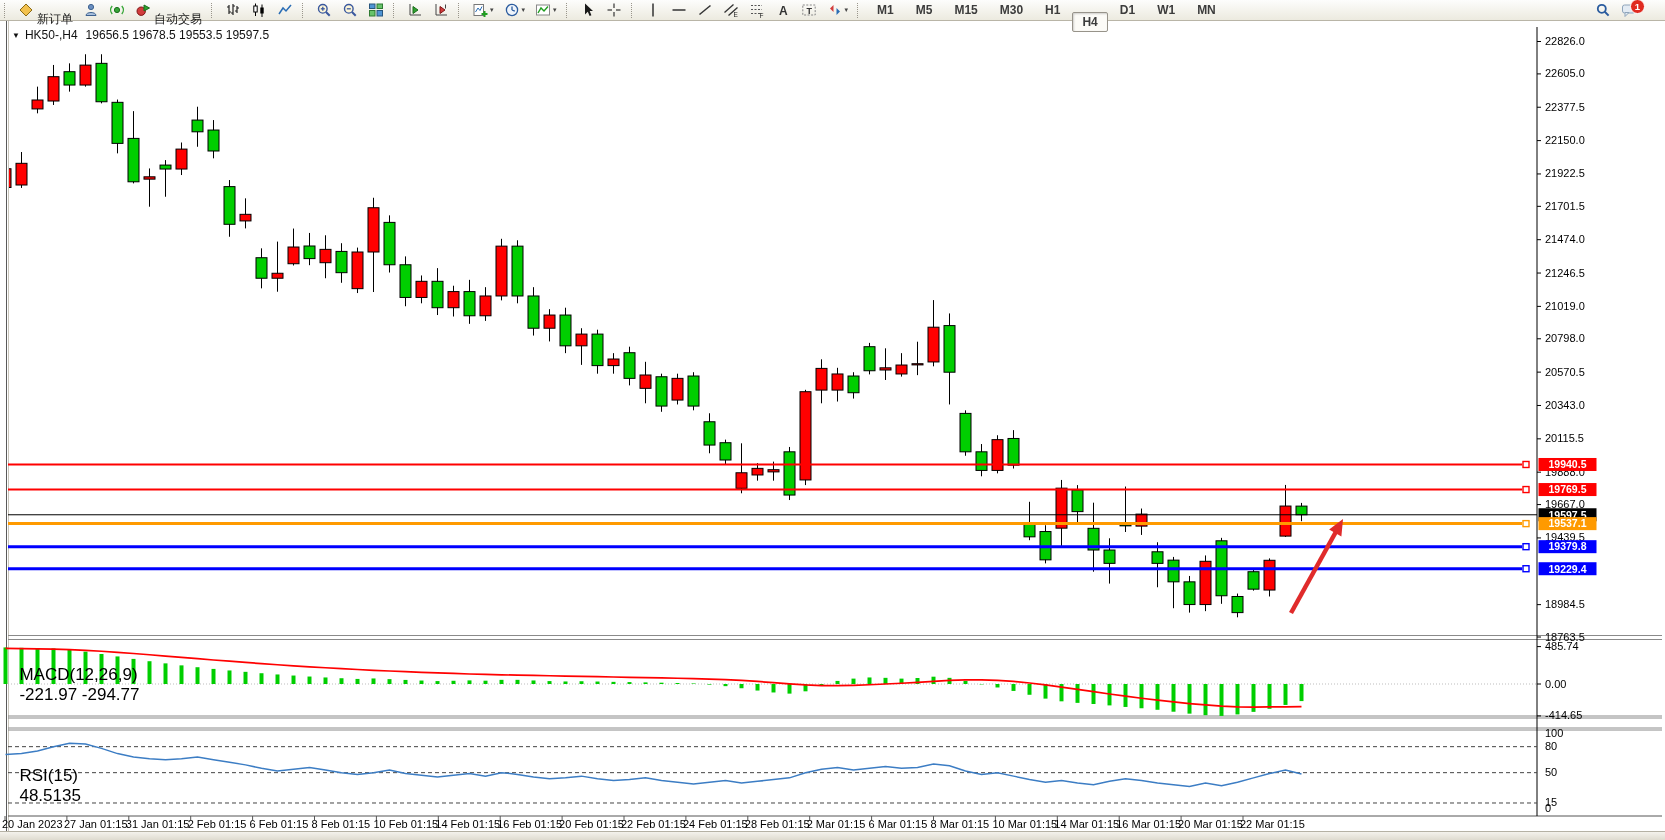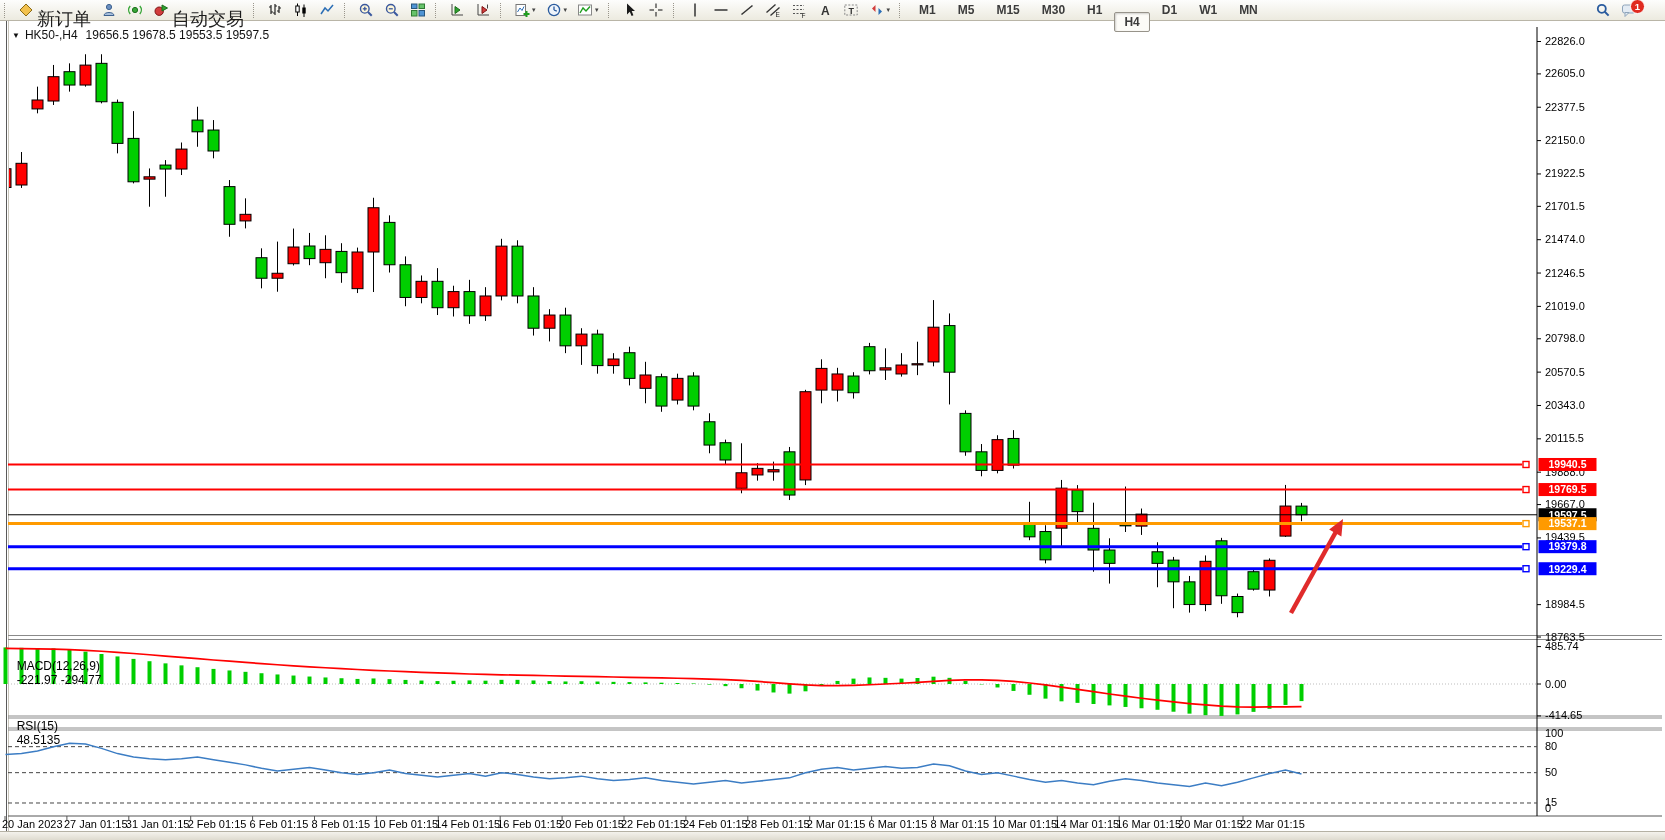--- a/index.html
+++ b/index.html
@@ -4,35 +4,35 @@
 <style>
   html,body{margin:0;padding:0;width:1665px;height:840px;overflow:hidden;background:#fff;
     font-family:"Liberation Sans",sans-serif;-webkit-font-smoothing:antialiased;}
   #toolbar{position:absolute;top:0;left:0;width:1665px;height:20px;
     background:linear-gradient(#fdfdfc,#eceadf);border-bottom:1px solid #b9b5a7;
     display:flex;align-items:center;z-index:6;}
   .tbtn{height:18px;display:flex;align-items:center;padding:0 3px;margin:0 1px;
     border:1px solid transparent;border-radius:2px;}
   .tbtn.active{border:1px solid #97938a;background:#fcfbf7;box-shadow:inset 1px 1px 2px rgba(0,0,0,.18);margin-top:24px;}
   .tbsep{width:4px;height:15px;border-left:1px dotted #9a968c;margin:0 4px;}
-  .tlabel{font-size:18px;color:#1c1c1c;margin-left:3px;white-space:nowrap;margin-top:18px;}
+  .tlabel{font-size:12px;color:#1c1c1c;margin-left:3px;white-space:nowrap;margin-top:18px;}
   .tf{font-size:12px;font-weight:bold;color:#3c3c3c;padding:0 6px;}
   .dd{font-size:7px;color:#444;margin-left:2px;}
   .ticon{display:block;}
   #tb-right{margin-left:auto;display:flex;align-items:center;padding-right:8px;}
   .badge{position:relative;top:-4px;left:-7px;background:#e02b20;color:#fff;border-radius:8px;
     min-width:13px;height:13px;font-size:9.5px;font-weight:bold;display:inline-flex;
     align-items:center;justify-content:center;border:1px solid #fff;}
   #plot{position:absolute;top:0;left:0;z-index:1;}
-  .ovl{position:absolute;z-index:4;font-size:12px;color:#000;white-space:pre;}
+  .ovl{position:absolute;z-index:4;font-size:17px;color:#000;white-space:pre;}
   #chart-title{top:28px;left:12px;font-size:12px;color:#111;display:flex;align-items:center;}
   #chart-title .tri{font-size:8px;margin-right:5px;color:#111;}
   #chart-title .num{margin-left:8px;}
   #macd-label{top:645px;left:10px;}
-  #rsi-label{top:705px;left:10px;}
+  #rsi-label{top:746px;left:10px;}
   #status-strip{position:absolute;left:0;top:831px;width:1665px;height:9px;
     background:linear-gradient(#f4f2ec,#dcd8cc);border-top:1px solid #b5b1a4;z-index:3;}
 </style>
 </head>
 <body>
 
 <div id="toolbar">
     <div class="tbsep"></div>
     <div class="tbtn">
       <span>

